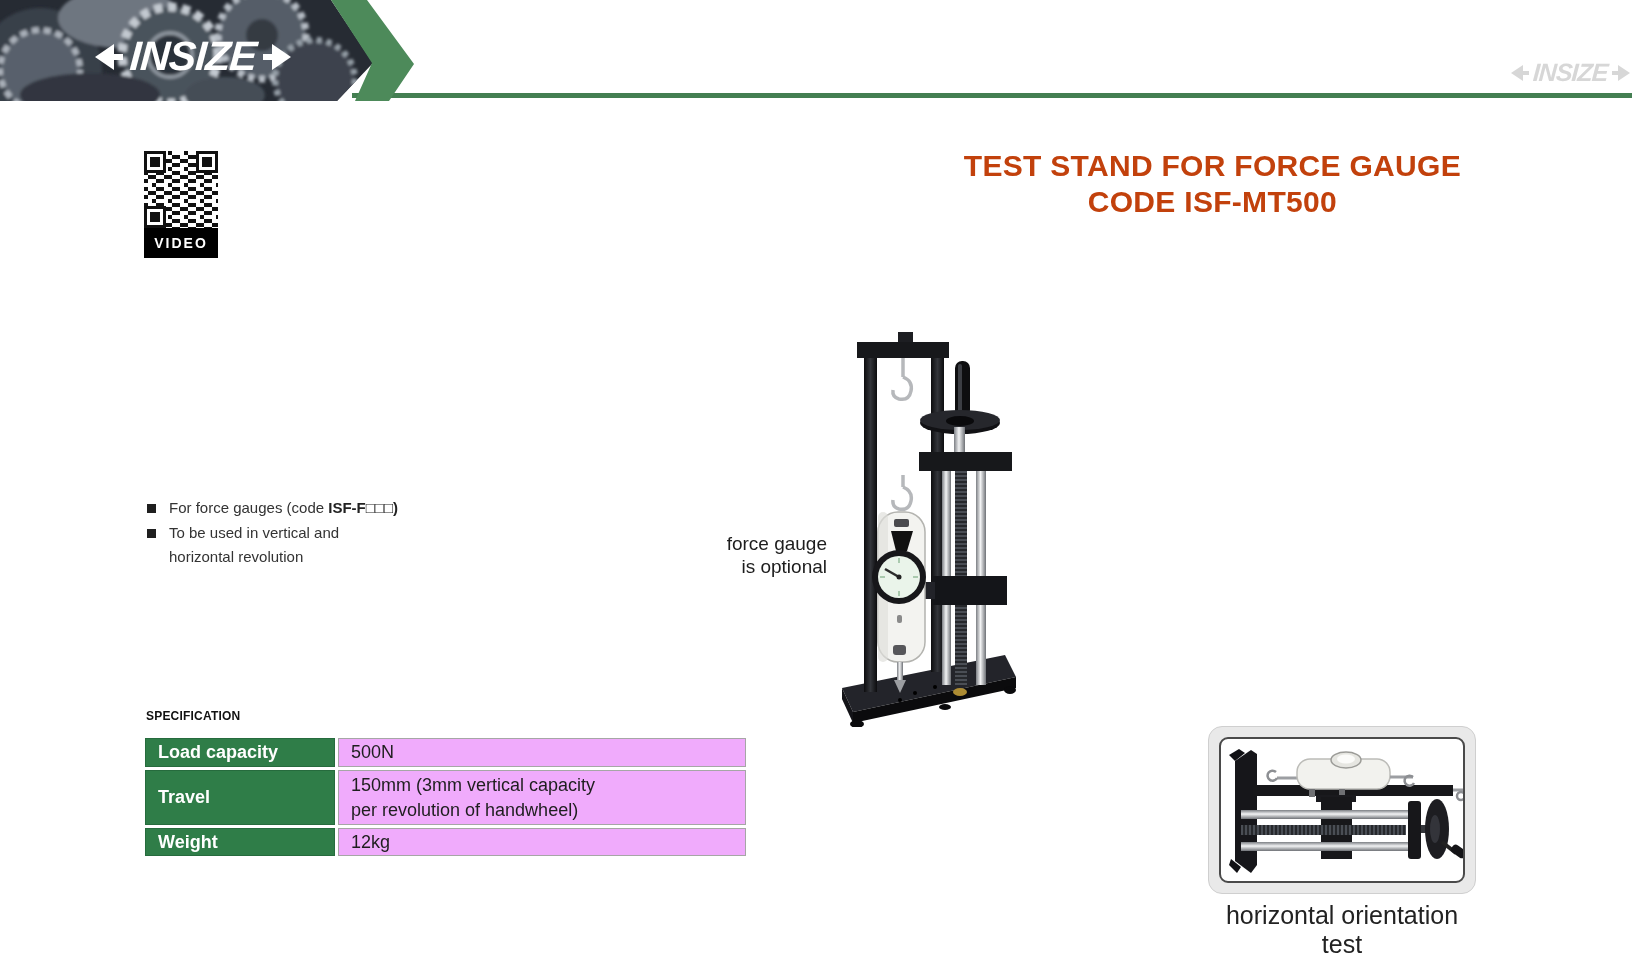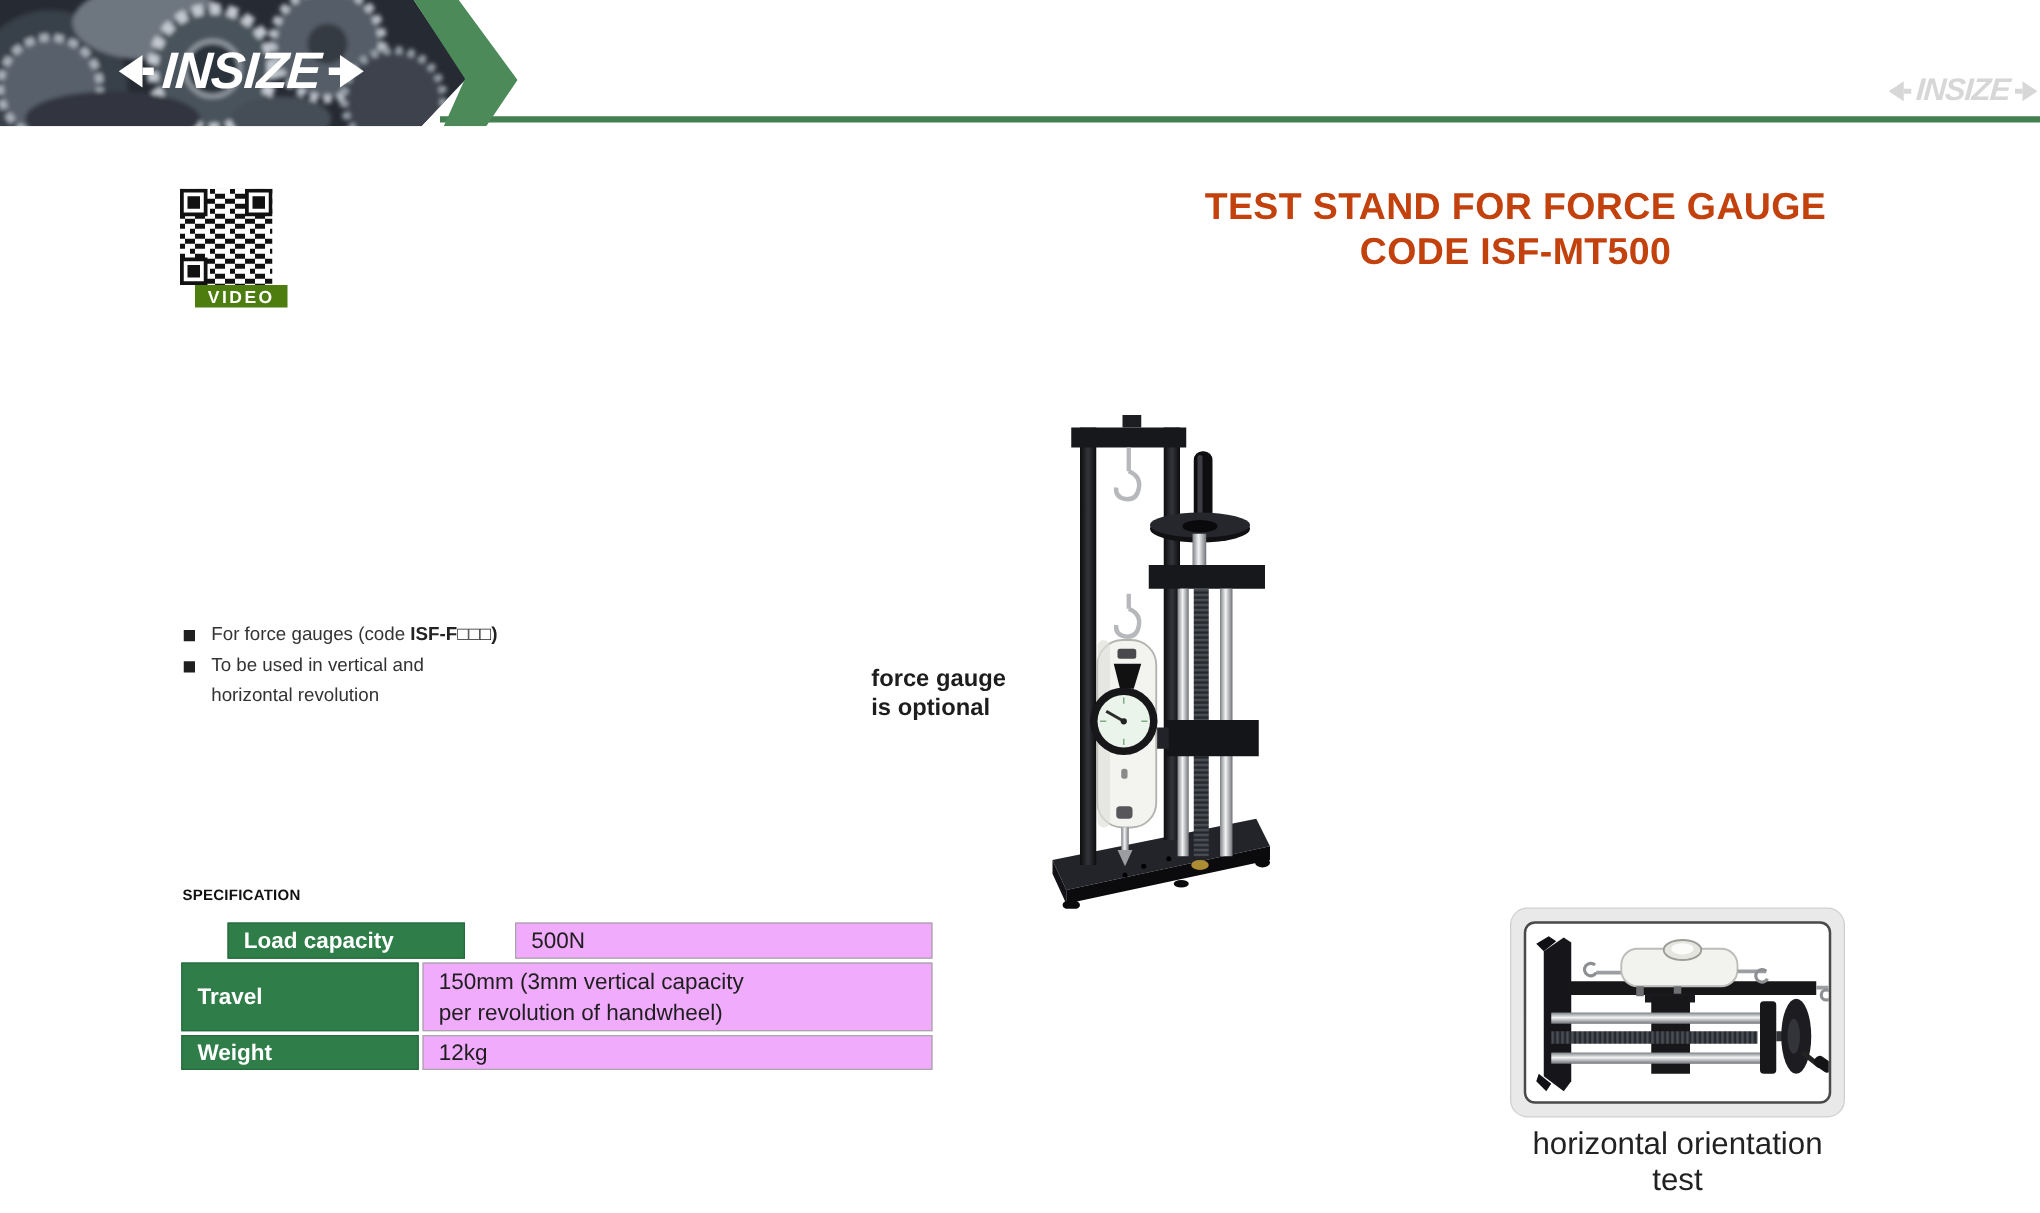--- a/index.html
+++ b/index.html
@@ -18,56 +18,56 @@
   .stem{display:inline-block;width:9px;height:6px;background:#fff;}
   .logo-wrap-l,.logo-wrap-r{display:flex;align-items:center;}
   .watermark{position:absolute;right:2px;top:60px;display:flex;align-items:center;gap:4px;opacity:1;}
   .watermark .logo-txt{color:#d7d7d7;font-size:25px;}
   .watermark .tri-l{border-top:8px solid transparent;border-bottom:8px solid transparent;border-right:12px solid #d7d7d7;}
   .watermark .tri-r{border-top:8px solid transparent;border-bottom:8px solid transparent;border-left:12px solid #d7d7d7;}
   .watermark .stem{width:6px;height:4px;background:#d7d7d7;}
 
   
   .qr-box{position:absolute;left:144px;top:151px;width:74px;height:77px;background:#fff;}
-  .video-bar{position:absolute;left:156px;top:228px;width:74px;height:18px;background:#4d7c0f;
+  .video-bar{position:absolute;left:144px;top:228px;width:74px;height:30px;background:#000000;
              color:#fff;font-weight:bold;font-size:14px;letter-spacing:2px;
              display:flex;align-items:center;justify-content:center;}
 
   
   .title{position:absolute;right:171px;top:148px;text-align:center;color:#c2410c;
          font-size:30px;font-weight:bold;line-height:36px;letter-spacing:.3px;}
 
   
   .features{position:absolute;left:145px;top:496px;font-size:15px;color:#333;line-height:24px;}
   .feat-row{display:flex;align-items:flex-start;margin-bottom:1px;}
   .sq-bullet{width:9px;height:9px;background:#1f1f1f;margin:8px 13px 0 2px;flex:0 0 auto;}
   .feat-bold{font-weight:bold;color:#222;}
 
   
-  .note{position:absolute;left:697px;top:532px;width:130px;text-align:left;
-        font-weight:bold;font-size:19px;line-height:23px;color:#1d1d1d;}
+  .note{position:absolute;left:697px;top:532px;width:130px;text-align:right;
+        font-weight:normal;font-size:19px;line-height:23px;color:#1d1d1d;}
 
   
   .prod-v{position:absolute;left:795px;top:315px;}
   .fig-card{position:absolute;left:1208px;top:726px;width:268px;height:168px;background:#e9e9e9;
             border:1px solid #cfcfcf;border-radius:14px;box-sizing:border-box;}
   .fig-inner{position:absolute;left:10px;top:10px;width:246px;height:146px;background:#fff;
              border:2px solid #4a4a4a;border-radius:9px;box-sizing:border-box;overflow:hidden;}
   .fig-caption{position:absolute;left:1208px;top:901px;width:268px;text-align:center;
                font-size:25px;color:#222;}
 
   
   .spec-h{position:absolute;left:146px;top:709px;font-size:12px;font-weight:bold;color:#111;letter-spacing:.2px;}
   .spec-table{position:absolute;left:145px;top:738px;width:601px;display:flex;flex-direction:column;gap:3px;}
   .spec-row{display:flex;gap:3px;}
   .spec-label{width:190px;box-sizing:border-box;background:#2f7d48;color:#fff;font-weight:bold;
               font-size:18px;padding:0 0 0 12px;display:flex;align-items:center;border:1px solid #266b3d;}
   .spec-value{flex:1;box-sizing:border-box;background:#f0abfc;color:#1e1e1e;font-size:18px;
               padding:0 0 0 12px;display:flex;flex-direction:column;justify-content:center;border:1px solid #a6a6a6;}
-  .h29{height:29px;margin-left:37px;} .h55{height:55px;line-height:25px;} .h28{height:28px;}
+  .h29{height:29px;} .h55{height:55px;line-height:25px;} .h28{height:28px;}
 </style>
 </head>
 <body>
 
 <div id="page">
 
   <div class="hdr-rule"></div>
 
   <svg class="hdr-svg" width="420" height="101" viewBox="0 0 420 101">
     <defs>

